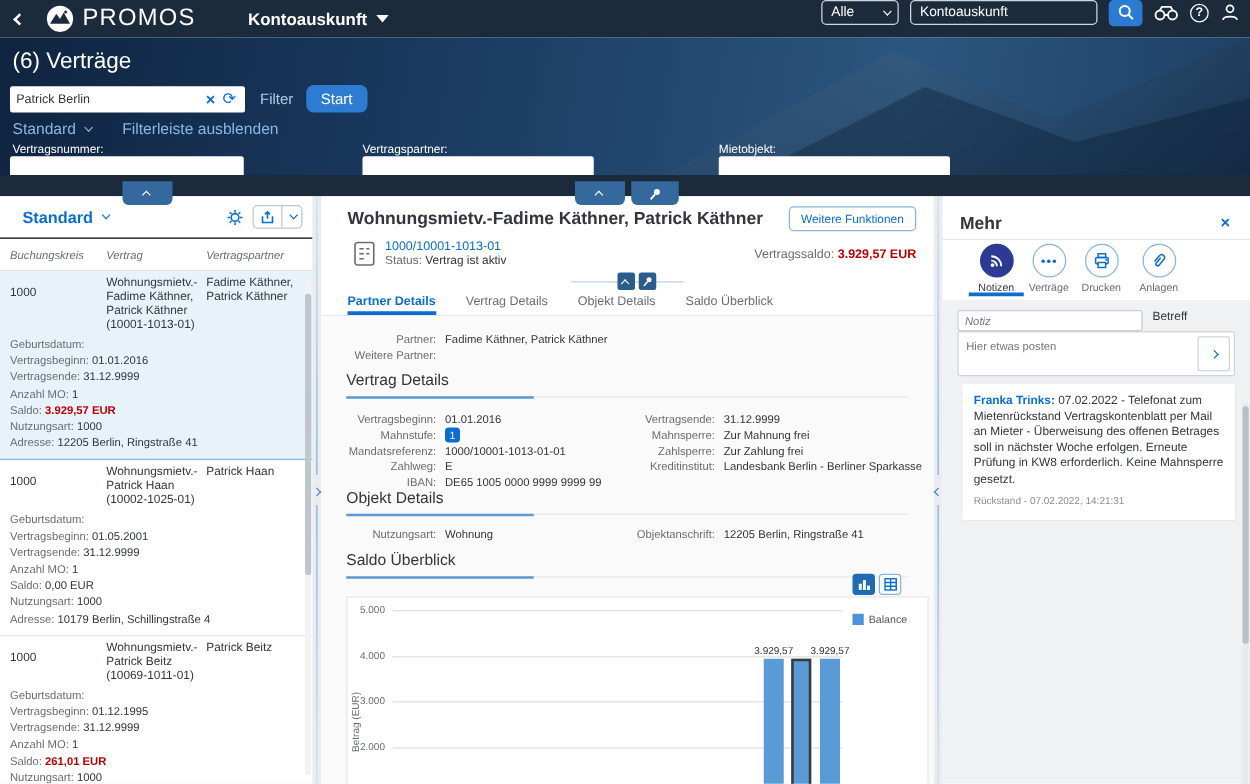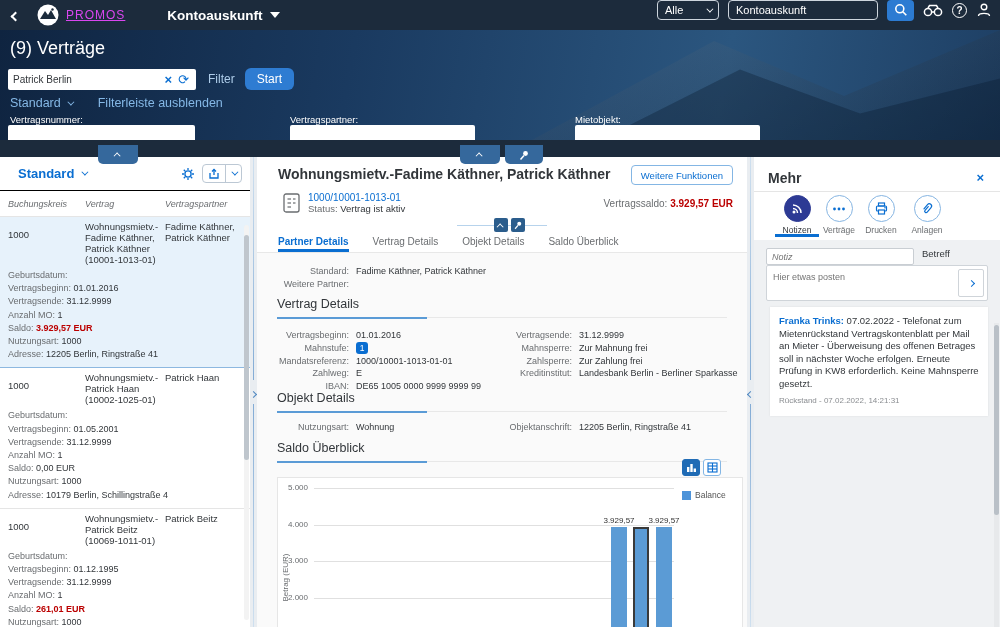--- a/index.html
+++ b/index.html
@@ -11,21 +11,21 @@
   .chev.sm { width:5px; height:5px; border-width:1.5px; }
   .chev.up { transform:rotate(45deg) translateY(2px); }
   .chev.down { transform:rotate(225deg) translateY(2px); }
   .chev.left { transform:rotate(-45deg); }
   .chev.right { transform:rotate(135deg); }
 
   
   .topbar { position:absolute; left:0; top:0; width:1000px; height:30px; background:#1c2b3c; display:flex; align-items:center; color:#fff; }
   .back { margin-left:12px; color:#fff; cursor:pointer; }
   .logo { display:flex; align-items:center; margin-left:18px; gap:7px; }
-  .brand { font-size:12px; letter-spacing:1px; color:#d946ef;text-decoration:underline; }
+  .brand { font-size:19px; letter-spacing:1px; color:#ffffff; }
   .apptitle { margin-left:42px; font-size:13.5px; font-weight:bold; display:flex; align-items:center; gap:7px; }
   .tri-down { width:0; height:0; border-left:5px solid transparent; border-right:5px solid transparent; border-top:6px solid #fff; }
   .tb-right { position:absolute; right:8px; top:0; height:20px; display:flex; align-items:center; gap:9px; }
   .tb-select { width:62px; height:20px; border:1px solid #cdd5dd; border-radius:4px; background:transparent; color:#fff; font-size:11px; display:flex; align-items:center; justify-content:space-between; padding:0 7px; }
   .tb-input { width:150px; height:20px; border:1px solid #cdd5dd; border-radius:4px; background:transparent; color:#fff; font-size:11px; padding:0 7px; outline:none; font-family:inherit; }
   .tb-search { width:27px; height:21px; background:#2c7bd2; border-radius:4px; display:flex; align-items:center; justify-content:center; }
   .tb-ico { display:flex; align-items:center; justify-content:center; }
   .help-circle { width:15px; height:15px; border:1.4px solid #fff; border-radius:50%; font-size:10px; display:flex; align-items:center; justify-content:center; color:#fff; font-weight:bold; }
 
   
@@ -195,21 +195,21 @@
     <span class="tb-ico">
       <svg width="16" height="16" viewBox="0 0 16 16">
         <circle cx="8" cy="5" r="2.8" fill="none" stroke="#fff" stroke-width="1.4"></circle>
         <path d="M2.5 14 C2.5 10.5 13.5 10.5 13.5 14" fill="none" stroke="#fff" stroke-width="1.4"></path>
       </svg>
     </span>
   </div>
 </div>
 
 <div class="hero">
-  <div class="pagetitle">(9) Verträge</div>
+  <div class="pagetitle">(6) Verträge</div>
   <div class="searchrow">
     <div class="hero-search">
       <input value="Patrick Berlin" style="">
       <span class="hs-x">×</span>
       <span class="hs-refresh">⟳</span>
     </div>
     <span class="filter-label">Filter</span>
     <button class="start-btn">Start</button>
   </div>
   <div class="variantrow">
@@ -391,21 +391,21 @@
   <div class="m-tabs">
     <span class="m-tab active">Partner Details</span>
     <span class="m-tab">Vertrag Details</span>
     <span class="m-tab">Objekt Details</span>
     <span class="m-tab">Saldo Überblick</span>
   </div>
 
   <div class="m-content">
     <div class="partner-block">
       <div class="frow">
-        <span class="flab">Standard:</span>
+        <span class="flab">Partner:</span>
         <span class="fval">Fadime Käthner, Patrick Käthner</span>
       </div>
       <div class="frow">
         <span class="flab">Weitere Partner:</span>
         <span class="fval"></span>
       </div>
     </div>
 
     <div class="sec-head" style="top:44px">
       <div class="t">Vertrag Details</div>

